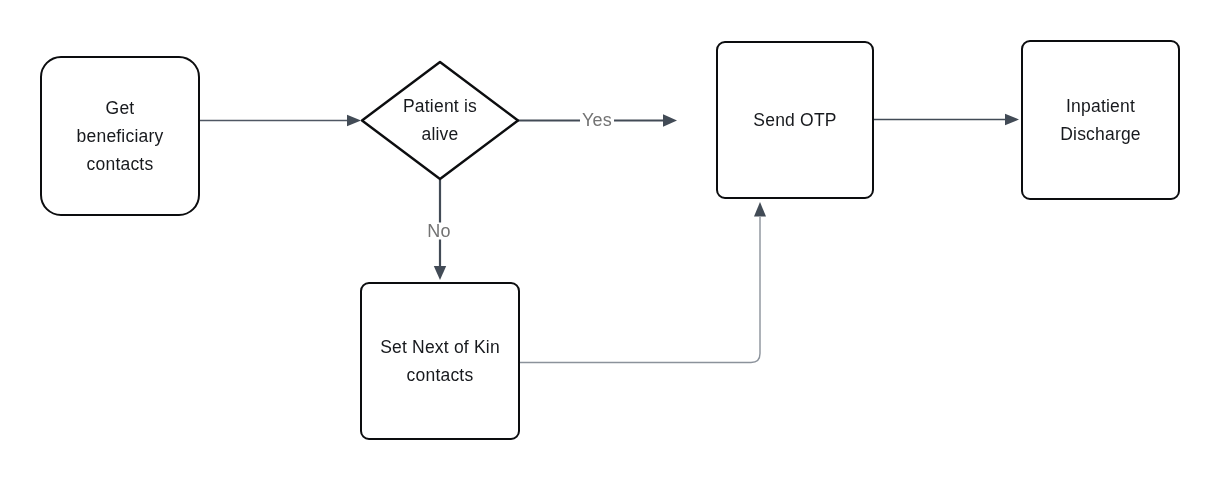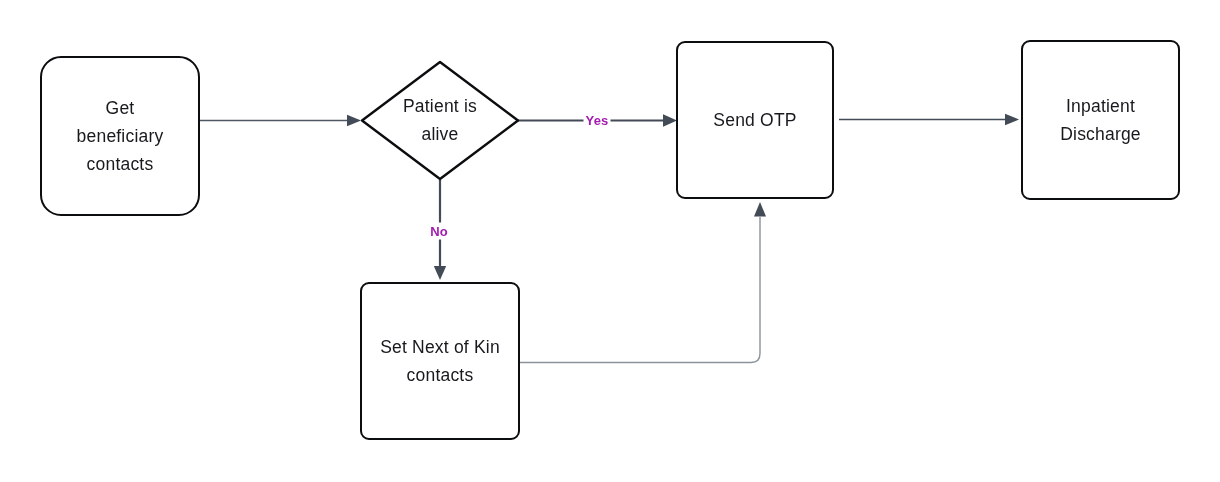--- a/index.html
+++ b/index.html
@@ -27,42 +27,42 @@
     justify-content: center;
     text-align: center;
   }
   .node .node-label, .diamond-label-wrap .node-label {
     font-size: 17.5px;
     line-height: 28px;
     letter-spacing: 0.2px;
     color: #17191d;
   }
   .n-get       { left: 40px;   top: 56px;  width: 160px; height: 160px; border-radius: 21px; }
-  .n-otp       { left: 676px;  top: 41px;  width: 158px; height: 158px; }
+  .n-otp       { left: 716px;  top: 41px;  width: 158px; height: 158px; }
   .n-inpatient { left: 1021px; top: 40px;  width: 159px; height: 160px; }
   .n-kin       { left: 360px;  top: 282px; width: 160px; height: 158px; }
   .n-get .node-label       { max-width: 102px; }
   .n-inpatient .node-label { max-width: 120px; }
   .n-kin .node-label       { max-width: 126px; }
   .diamond-label-wrap {
     position: absolute;
     left: 382px; top: 92px;
     width: 116px; height: 56px;
     display: flex;
     align-items: flex-start;
     justify-content: center;
     text-align: center;
   }
   .edge-label {
     position: absolute;
     transform: translate(-50%, -50%);
-    font-size: 13px;
-    font-weight: bold;
+    font-size: 18px;
+    font-weight: normal;
     letter-spacing: 0.2px;
-    color: #a21caf;
+    color: #737373;
     background: #ffffff;
     padding: 0 2px;
     line-height: 17px;
   }
   .lbl-yes { left: 597px; top: 120px; }
   .lbl-no  { left: 439px; top: 231px; }
 </style>
 </head>
 <body>
 

